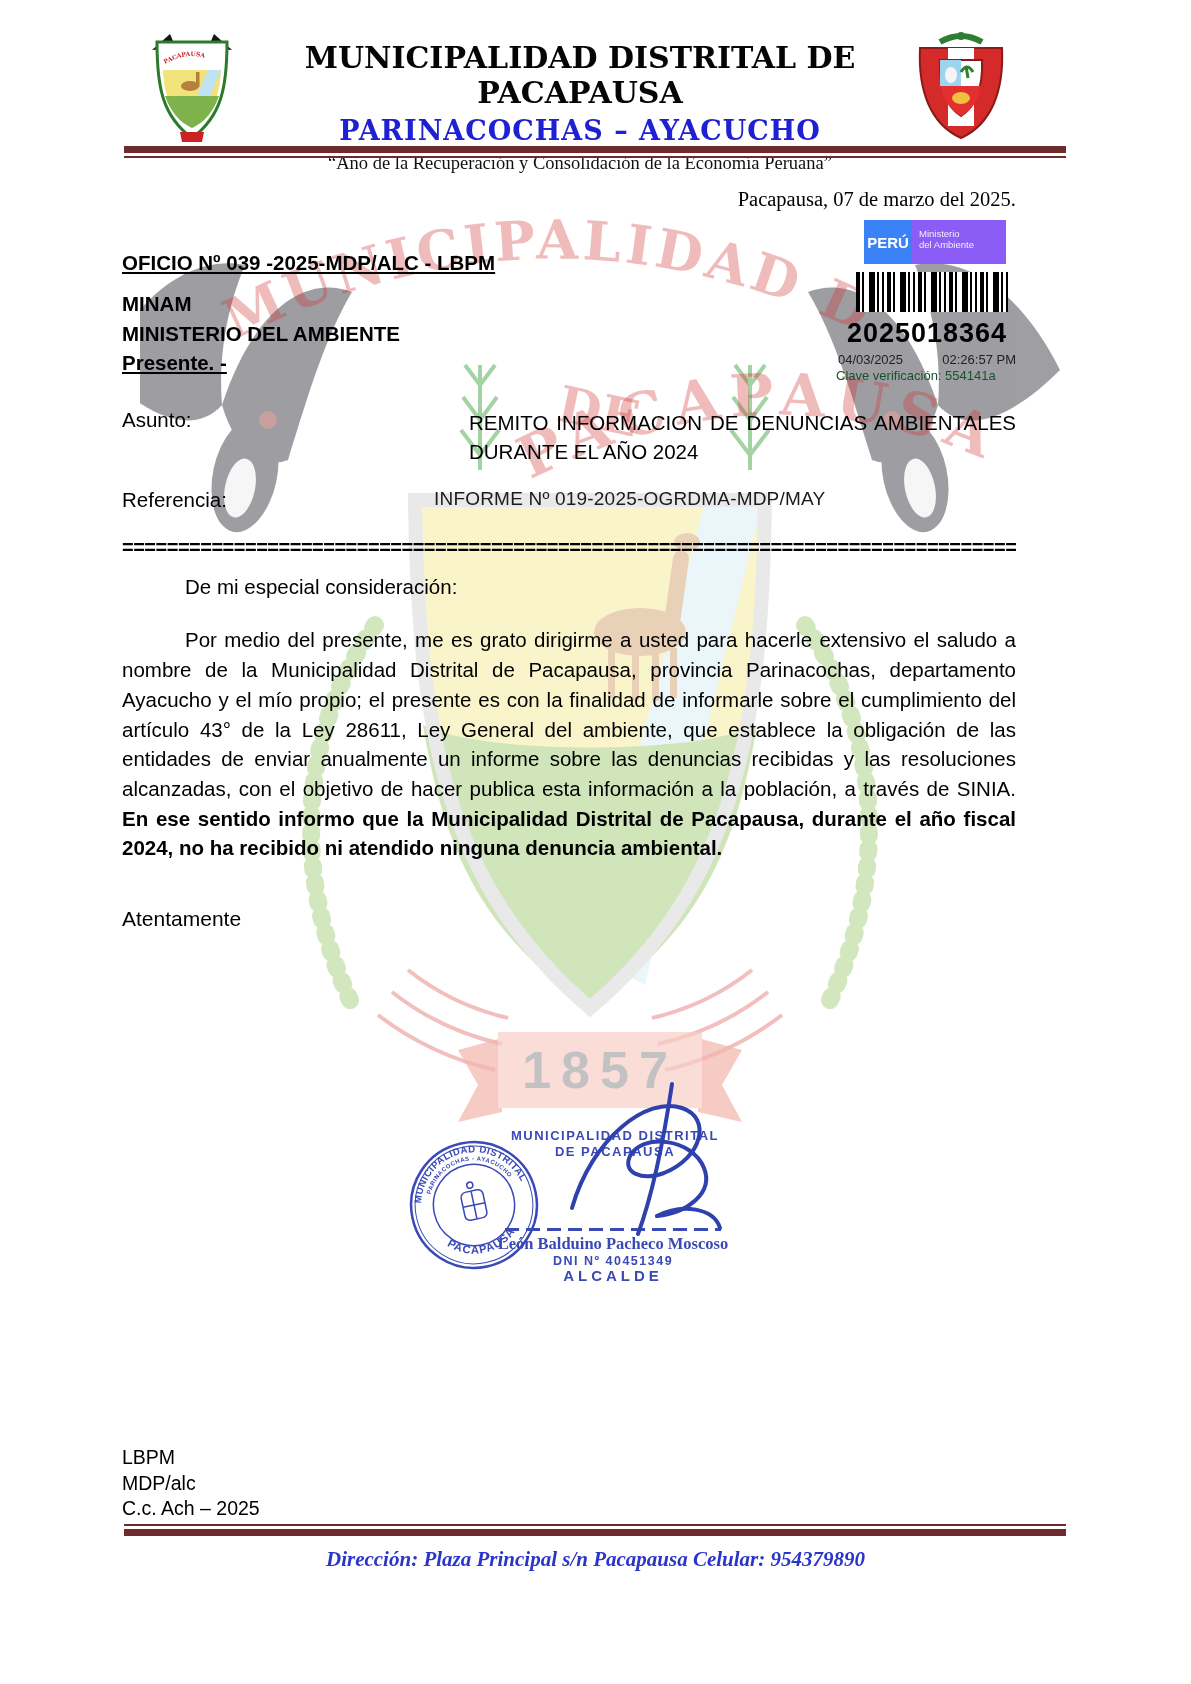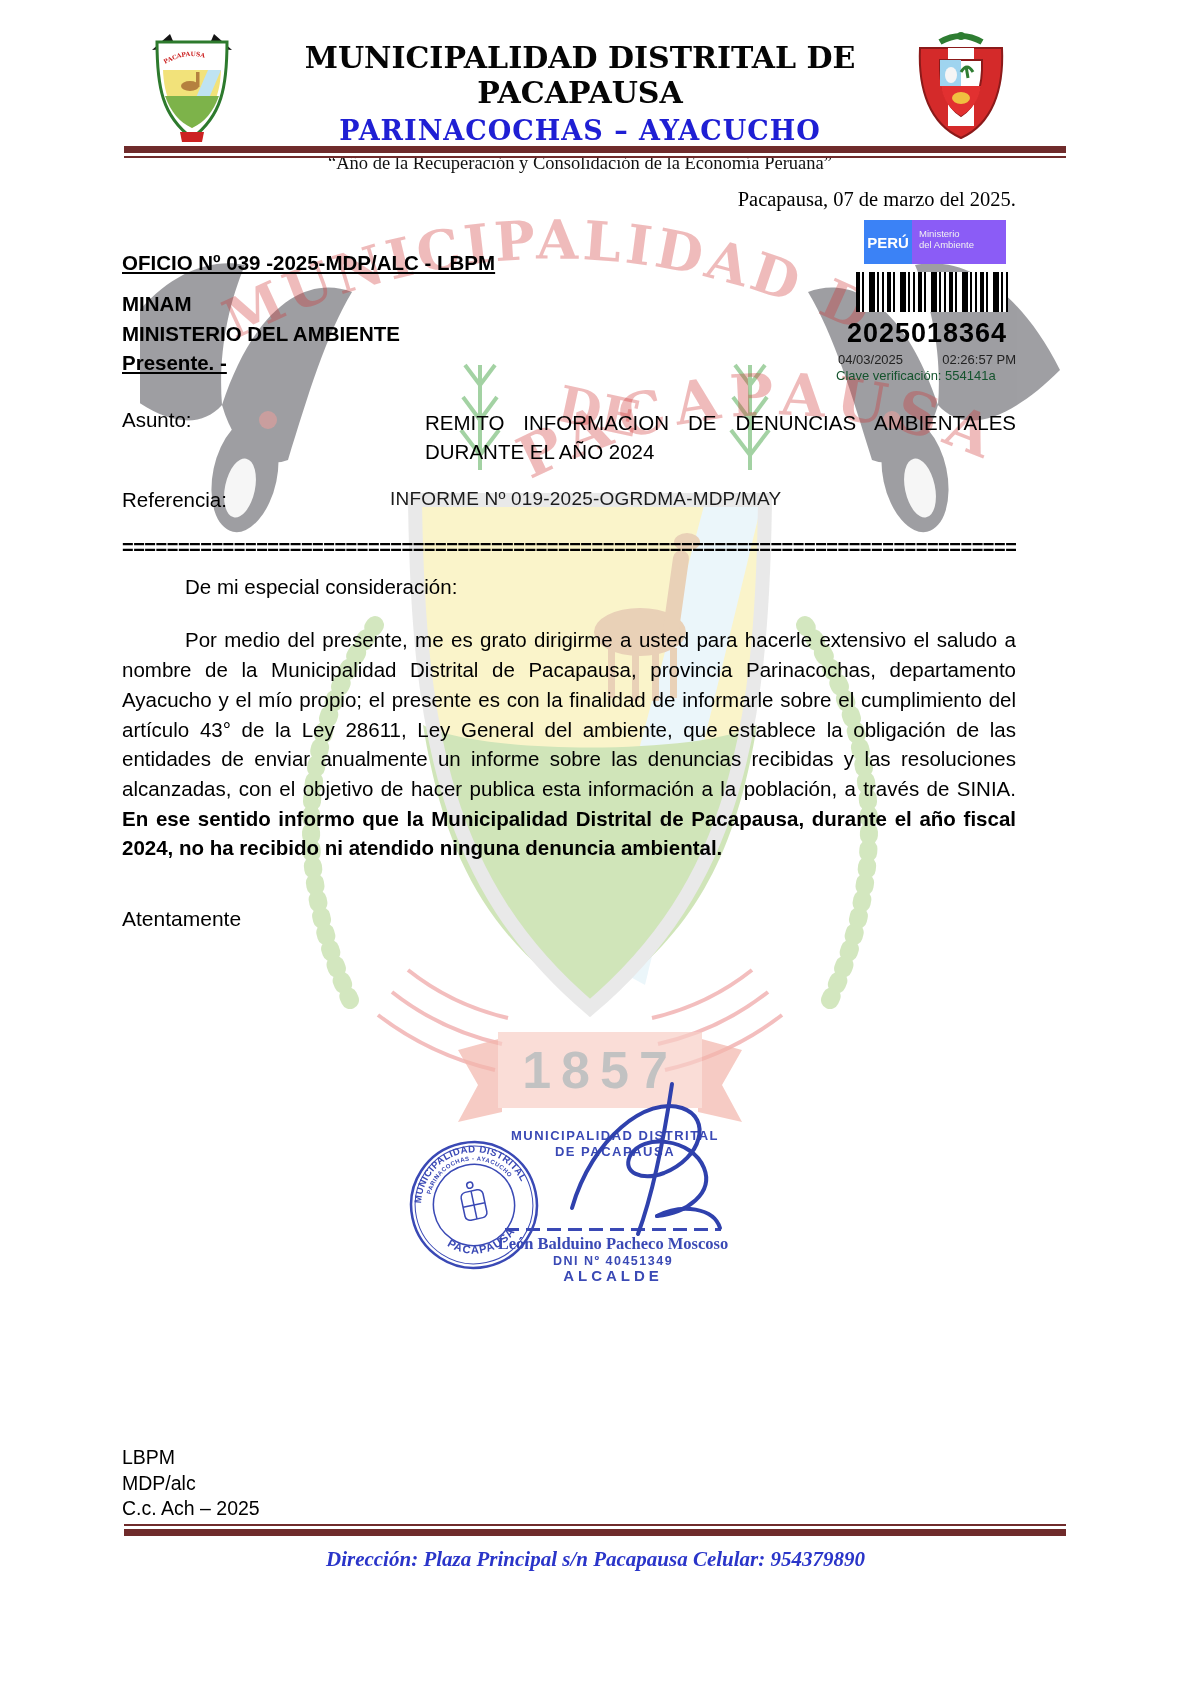--- a/index.html
+++ b/index.html
@@ -18,21 +18,21 @@
   .rule-bottom{position:absolute;left:124px;top:1524px;width:942px;height:3px;
             border-top:2px solid #6f2b2b;border-bottom:7px solid #6f2b2b;}
   
   .watermark{position:absolute;left:140px;top:170px;width:920px;height:1000px;pointer-events:none;}
   
   .content{position:absolute;left:122px;top:188px;width:894px;font-size:20.5px;z-index:3;}
   .date-line{text-align:right;font-family:"Liberation Serif",serif;font-size:20.5px;}
   .oficio{margin-top:40px;font-weight:bold;text-decoration:underline;}
   .recipient{margin-top:14px;font-weight:bold;line-height:1.45;}
   .recipient .underl{text-decoration:underline;}
-  .row{display:flex;margin-top:30px;}
+  .row{display:flex;margin-top:30px;gap:44px;}
   .row.ref{margin-top:22px;}
   .row-label{width:268px;flex:none;}
   .asunto-value{font-weight:normal;text-align:justify;line-height:1.42;flex:1;margin-left:35px;}
   .ref-value{font-size:19px;color:#1b1b1b;letter-spacing:0.2px;}
   .separator{margin-top:24px;white-space:nowrap;overflow:hidden;font-weight:600;
              letter-spacing:-0.5px;font-size:20px;}
   .salutation{margin-top:16px;padding-left:63px;}
   .para{margin-top:26px;text-align:justify;line-height:1.45;text-indent:63px;}
   .para .bold-part{font-weight:bold;}
   .closing{margin-top:44px;text-align:justify;line-height:1.45;text-indent:30px;}

